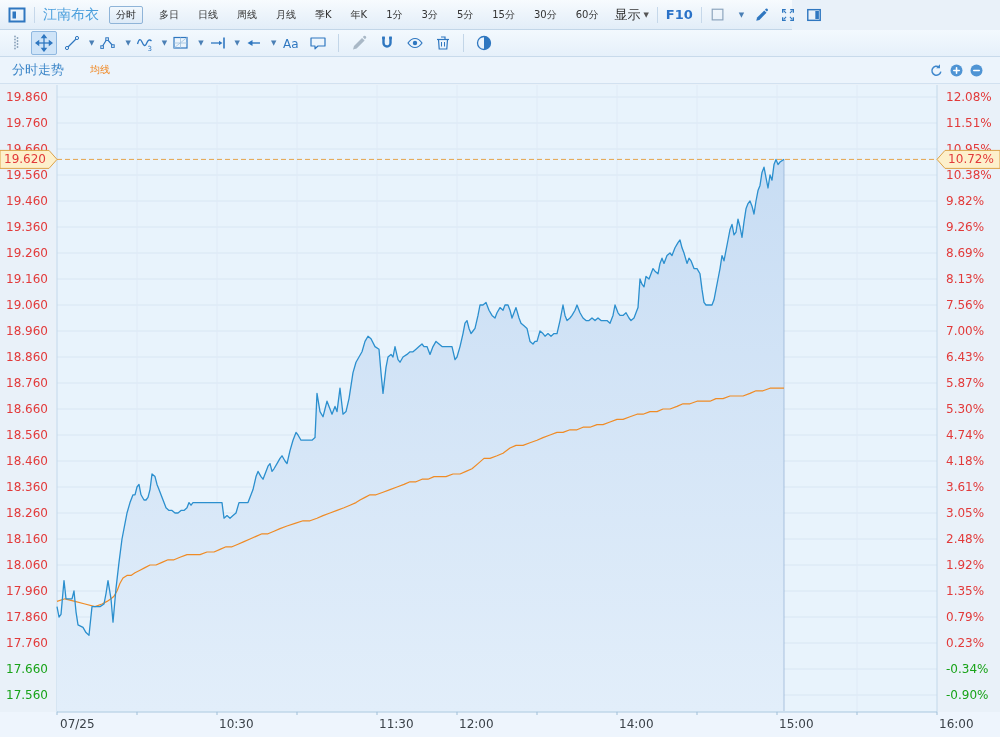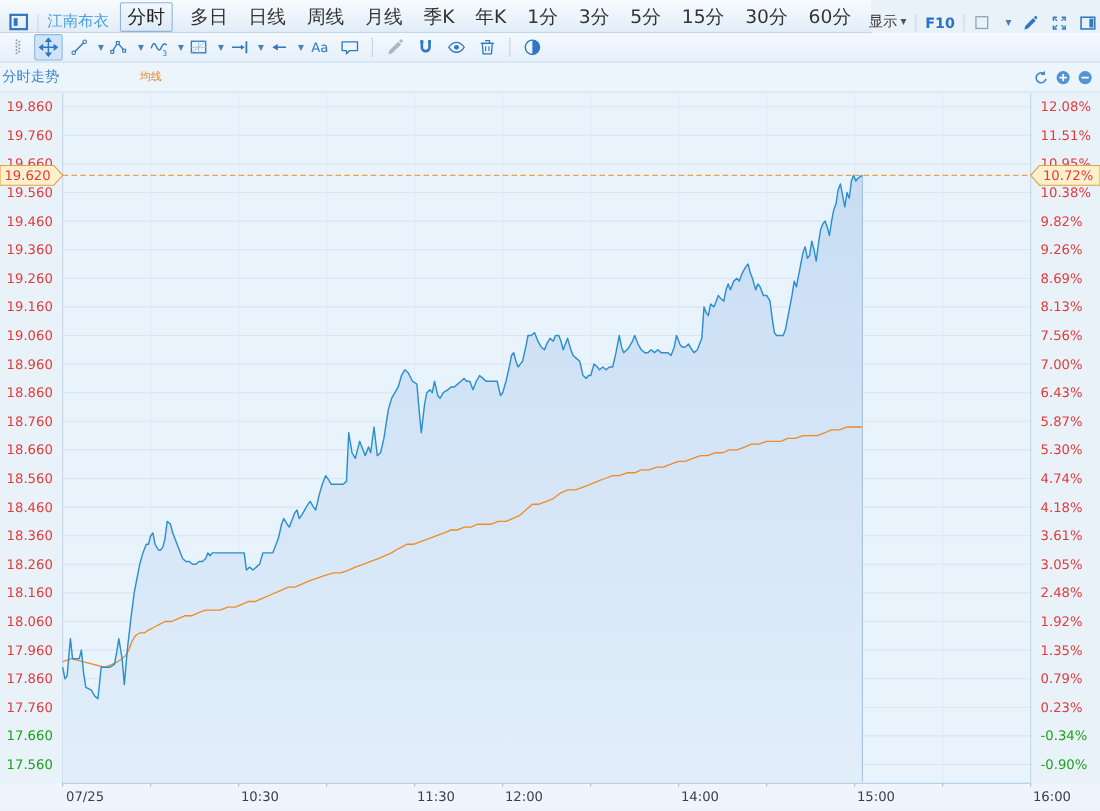--- a/index.html
+++ b/index.html
@@ -1,47 +1,47 @@
 <!DOCTYPE html>
 <html><head>
 <meta charset="utf-8">
 <style>
   html,body{margin:0;padding:0;}
   body{font-family:"DejaVu Sans","Liberation Sans",sans-serif;background:#e9f1f9;}
   .app{position:relative;width:1000px;height:737px;overflow:hidden;background:#e9f1f9;}
   
   .row1{position:absolute;left:0;top:0;width:792px;height:30px;box-sizing:border-box;
         background:linear-gradient(#f7fbfe,#e2edf8);border-bottom:1px solid #c2d6e8;
-        display:flex;align-items:flex-end;padding:0 8px;}
+        display:flex;align-items:center;padding:0 8px;}
   .icon{display:inline-flex;align-items:center;justify-content:center;}
   .icon svg{display:block;}
   .vsep{width:1px;height:16px;background:#c6d8ea;margin:0 8px;flex:0 0 1px;}
   .stock-name{color:#4b9fdc;font-size:14px;margin-right:10px;white-space:nowrap;cursor:pointer;}
-  .tab{font-size:17px;color:#333;margin-right:13px;white-space:nowrap;cursor:pointer;padding:2px 3px;}
+  .tab{font-size:10px;color:#333;margin-right:13px;white-space:nowrap;cursor:pointer;padding:2px 3px;}
   .tab.sel{border:1px solid #8fb4d8;background:linear-gradient(#f2f8fd,#ddeaf7);border-radius:2px;
            padding:1px 6px;color:#222;}
   .spacer{flex:1;}
   .dd{font-size:13px;color:#333;cursor:pointer;white-space:nowrap;display:inline-flex;align-items:center;}
   .caret{font-size:7px;color:#4a7fb5;margin-left:3px;}
   .caret.dark{color:#555;}
   .f10{color:#2a72c8;font-weight:bold;font-size:13px;cursor:pointer;}
   .r1icons{display:flex;align-items:center;gap:10px;}
   
   .row2{position:absolute;left:0;top:30px;width:1000px;height:27px;box-sizing:border-box;
         background:linear-gradient(#f3f9fe,#e6f0fa);border-bottom:1px solid #c8daeb;
         display:flex;align-items:center;padding:0 2px;}
   .tool{width:24px;height:22px;display:inline-flex;align-items:center;justify-content:center;
         border:1px solid transparent;border-radius:2px;cursor:pointer;margin:0 1px;}
   .tool.active{background:#cfe4f8;border-color:#8fb8e0;}
   .toolwrap{display:inline-flex;align-items:center;}
   .tsep{width:1px;height:18px;background:#c3d6e8;margin:0 6px;}
   
   .row3{position:absolute;left:0;top:57px;width:1000px;height:27px;box-sizing:border-box;
         background:#ecf4fc;border-bottom:1px solid #d2e1f0;display:flex;align-items:center;
-        padding:0 2px;gap:47px;}
+        padding:0 12px;}
   .chart-title{color:#3c86c8;font-size:13px;cursor:pointer;}
   .avg-label{color:#f0861f;font-size:10px;margin-left:26px;cursor:pointer;}
   .hicons{margin-left:auto;display:flex;align-items:center;gap:5px;padding-right:4px;}
   .hicons .icon{cursor:pointer;}
   
   #chart-svg{position:absolute;left:0;top:0;}
   text.axis{font-family:"DejaVu Sans","Liberation Sans",sans-serif;}
 </style>
 </head>
 <body>

